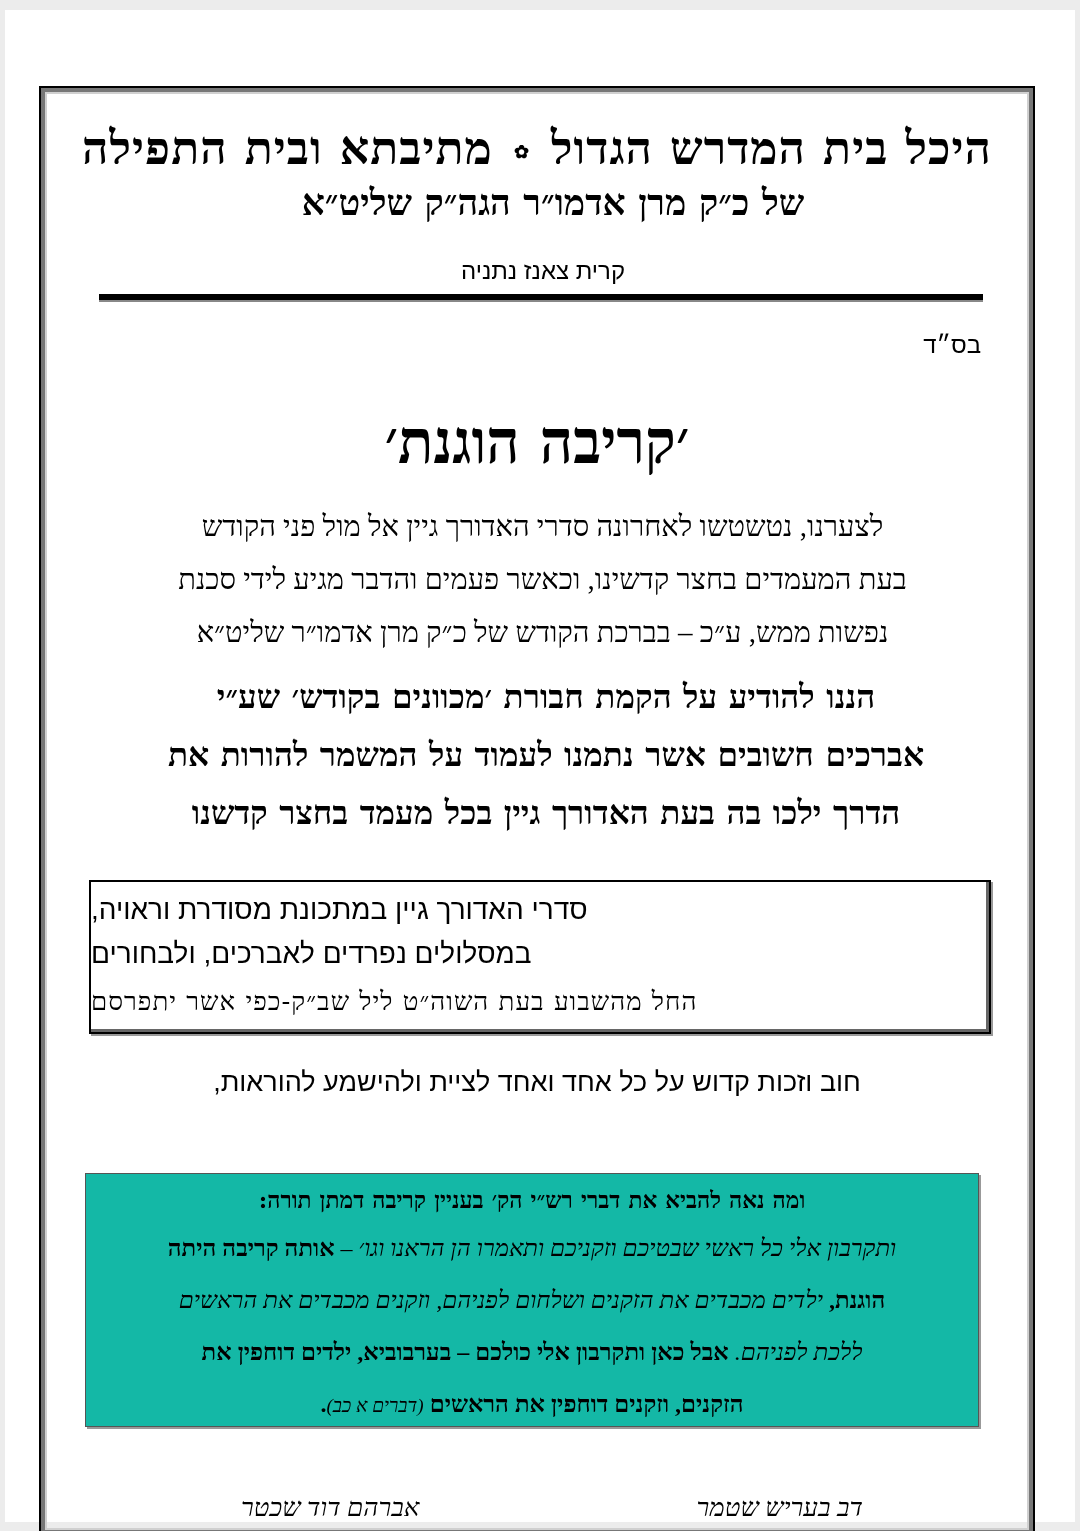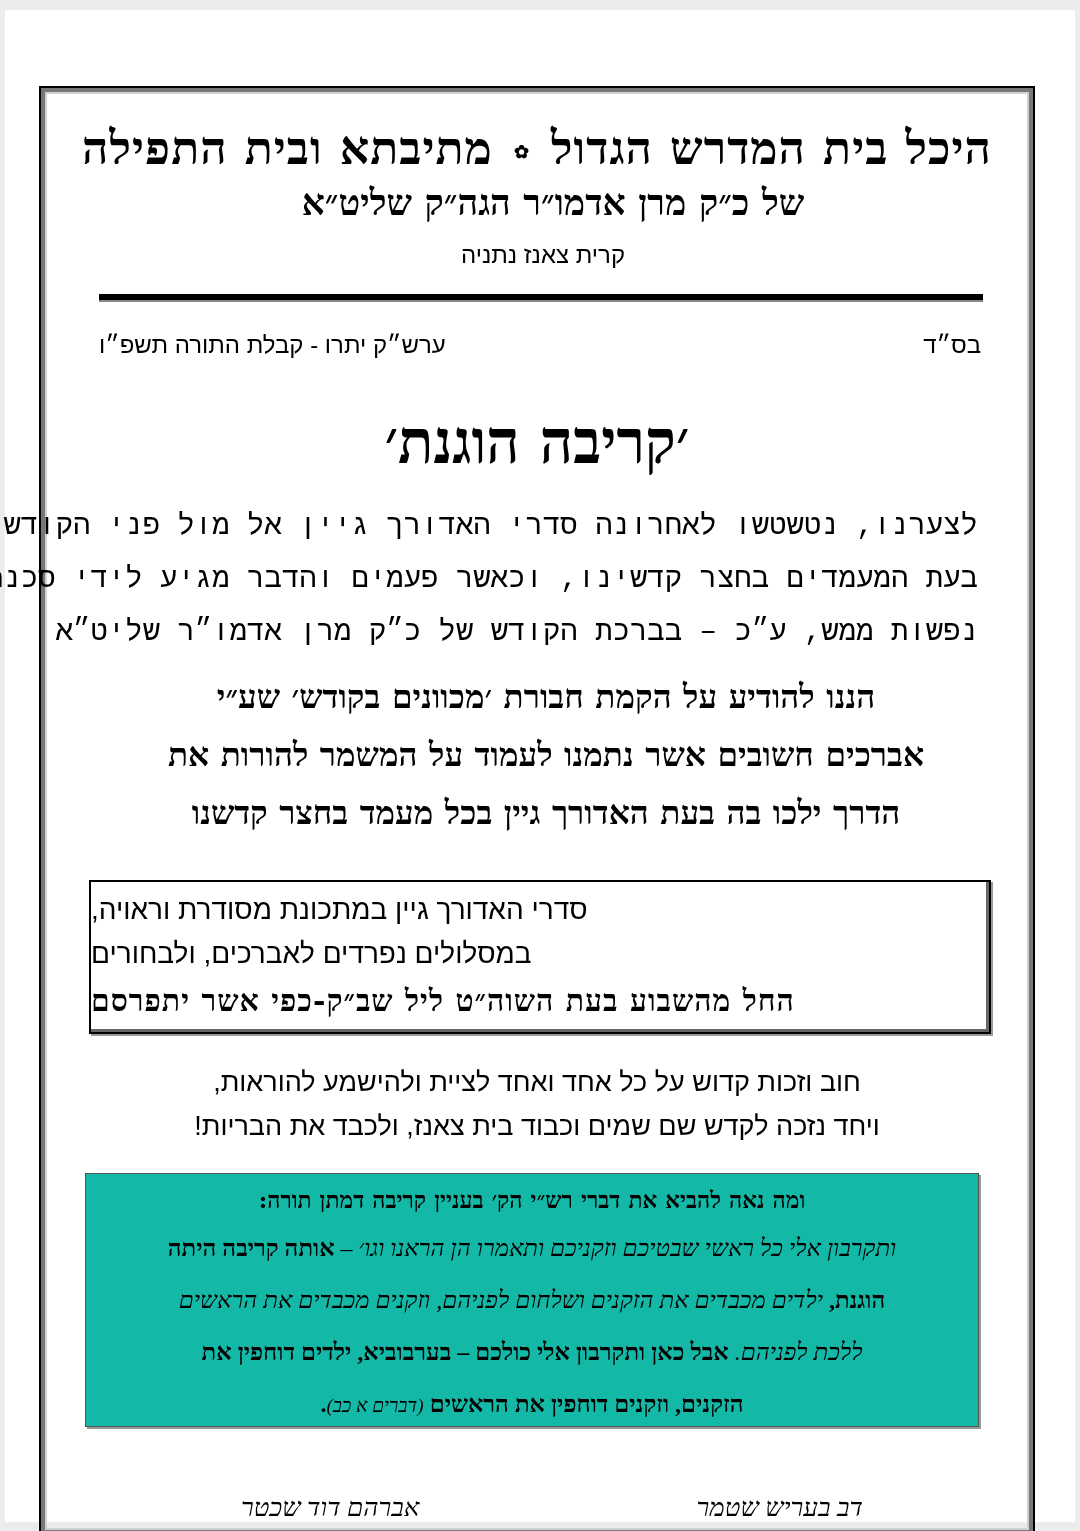--- a/index.html
+++ b/index.html
@@ -57,21 +57,21 @@
       margin: 0 4px;
     }
     .subtitle {
       top: 92px;
       font-weight: 900;
       font-size: 36px;
       line-height: 44px;
       padding-left: 32px;
     }
     .location {
-      top: 150px;
+      top: 166px;
       font-family: "Liberation Sans", sans-serif;
       font-size: 24px;
       line-height: 34px;
       padding-left: 12px;
     }
     .rule {
       position: absolute;
       left: 58px;
       right: 50px;
       top: 206px;
@@ -101,21 +101,21 @@
     }
     .heading {
       top: 318px;
       font-weight: 900;
       font-size: 58px;
       line-height: 72px;
       transform: scaleY(1.05);
     }
     .para1 {
       top: 412px;
-      font-family: Liberation Mono, monospace;
+      font-family: Liberation Serif, serif;
       font-size: 29px;
       line-height: 53px;
       white-space: normal;
       left: 66px;
       right: 55px;
     }
     .para1 div, .para2 div, .notice div, .para3 div, .quote div { white-space: nowrap; }
     .para2 {
       top: 580px;
       font-weight: 900;
@@ -135,22 +135,22 @@
       box-sizing: border-box;
       text-align: left;
       padding-top: 6px;
     }
     .notice .n1, .notice .n2 {
       font-family: "Liberation Sans", sans-serif;
       font-size: 28px;
       line-height: 44px;
     }
     .notice .n3 {
-      font-weight: 700;
-      font-size: 30px;
+      font-weight: 400;
+      font-size: 26px;
       line-height: 50px;
       letter-spacing: 1px;
     }
     .para3 {
       top: 972px;
       font-family: "Liberation Sans", sans-serif;
       font-size: 27px;
       line-height: 44px;
     }
     .quote {
@@ -217,21 +217,20 @@
       <span>מתיבתא ובית התפילה</span>
     </div>
 
     <div class="abs subtitle">של כ״ק מרן אדמו״ר הגה״ק שליט״א</div>
     <div class="abs location">קרית צאנז נתניה</div>
 
     <div class="rule"></div>
 
     <div class="dateline">
       <span class="bsd">בס״ד</span>
-      <span class="date-text">ערש״ק יתרו - קבלת התורה תשפ״ו</span>
     </div>
 
     <div class="abs heading">׳קריבה הוגנת׳</div>
 
     <div class="abs para1">
       <div>לצערנו, נטשטשו לאחרונה סדרי האדורך גיין אל מול פני הקודש</div>
       <div>בעת המעמדים בחצר קדשינו, וכאשר פעמים והדבר מגיע לידי סכנת</div>
       <div>נפשות ממש, ע״כ – בברכת הקודש של כ״ק מרן אדמו״ר שליט״א</div>
     </div>
 
@@ -242,21 +241,20 @@
     </div>
 
     <div class="notice">
       <div class="n1">סדרי האדורך גיין במתכונת מסודרת וראויה,</div>
       <div class="n2">במסלולים נפרדים לאברכים, ולבחורים</div>
       <div class="n3">החל מהשבוע בעת השוה״ט ליל שב״ק-כפי אשר יתפרסם</div>
     </div>
 
     <div class="abs para3">
       <div>חוב וזכות קדוש על כל אחד ואחד לציית ולהישמע להוראות,</div>
-      <div>ויחד נזכה לקדש שם שמים וכבוד בית צאנז, ולכבד את הבריות!</div>
     </div>
 
     <div class="quote">
       <div class="q-head">ומה נאה להביא את דברי רש״י הק׳ בעניין קריבה דמתן תורה:</div>
       <div class="q-line">
         <span>ותקרבון אלי כל ראשי שבטיכם וזקניכם ותאמרו הן הראנו וגו׳ –</span>
         <span class="q-bold">אותה קריבה היתה</span>
       </div>
       <div class="q-line">
         <span class="q-bold">הוגנת,</span>

